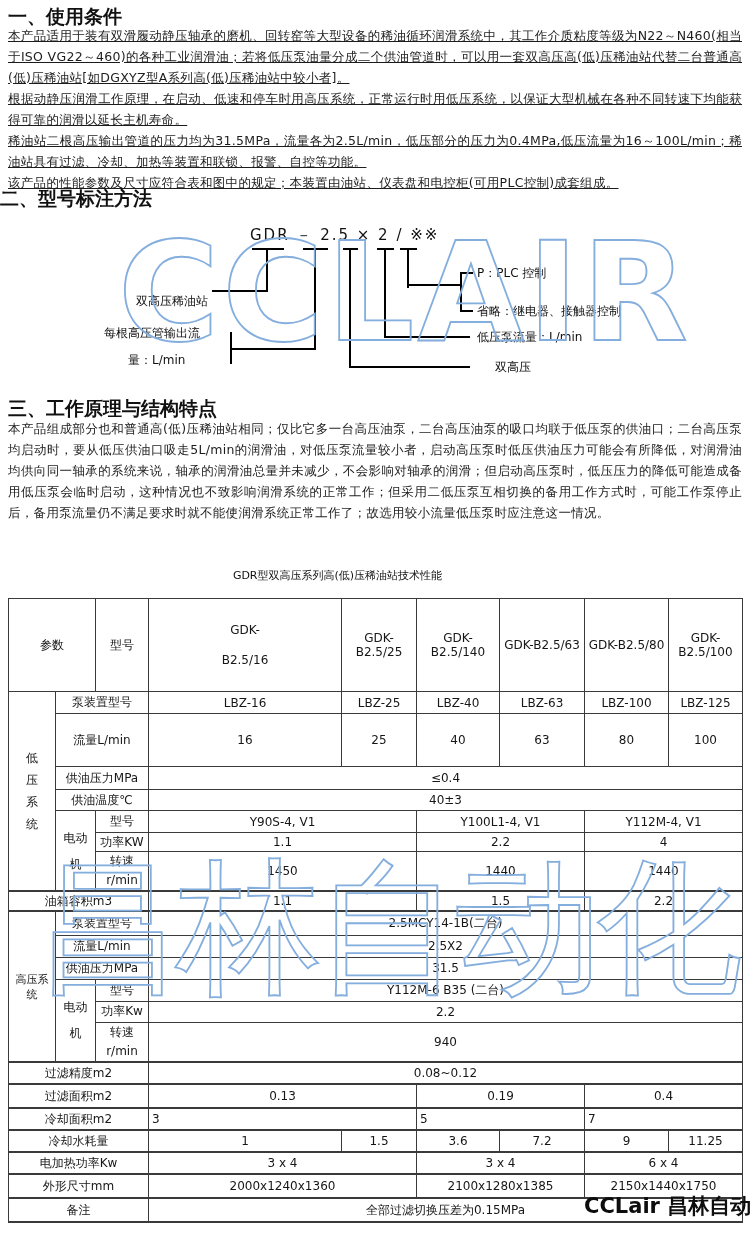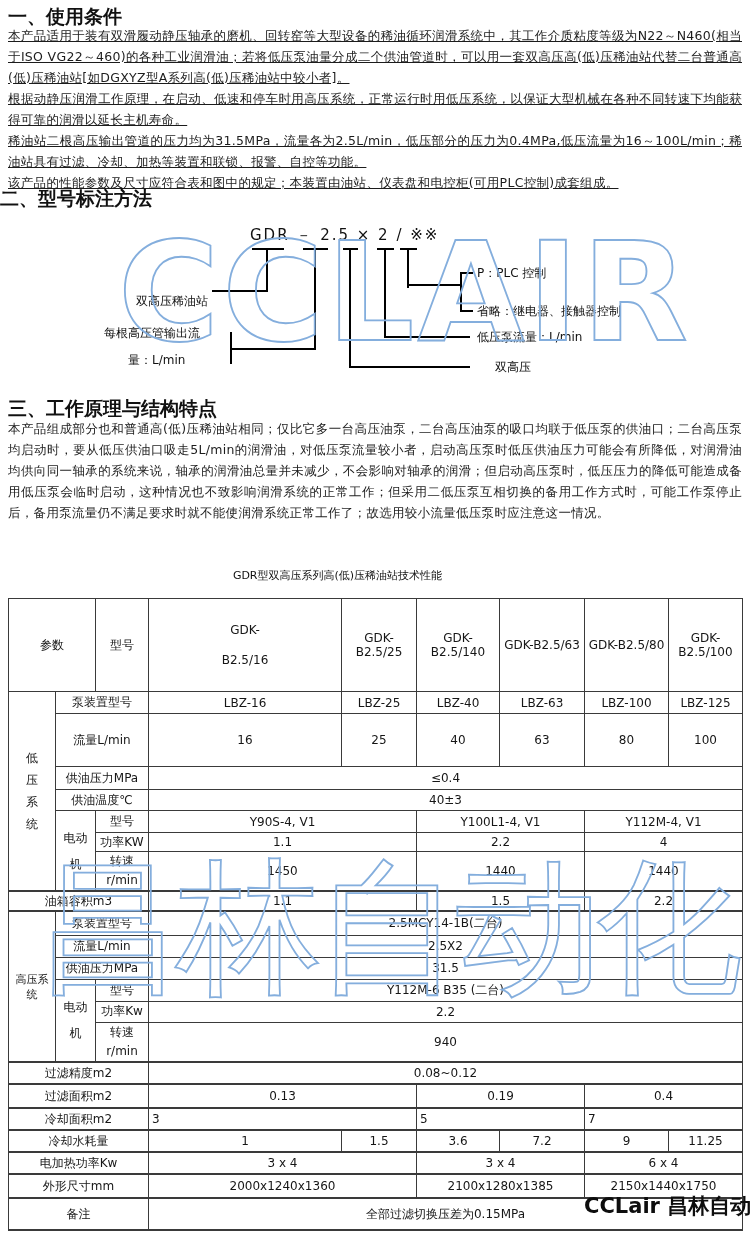--- a/index.html
+++ b/index.html
@@ -263,21 +263,21 @@
     <td colspan="2">6 x 4</td>
   </tr>
 
   <tr class="thick" style="height:24px;">
     <td colspan="3">外形尺寸mm</td>
     <td colspan="2">2000x1240x1360</td>
     <td colspan="2">2100x1280x1385</td>
     <td colspan="2">2150x1440x1750</td>
   </tr>
 
-  <tr class="thick" style="height:32px;">
+  <tr class="thick" style="height:24px;">
     <td colspan="3">备注</td>
     <td colspan="6">全部过滤切换压差为0.15MPa</td>
   </tr>
 </tbody>
     </table>
 </div>
 
 <div class="wm" id="wm-latin">CCLAIR</div>
 <div class="wm" id="wm-cjk">昌林自动化</div>
 <div class="abs" id="brand-logo">CCLair 昌林自动化</div>

